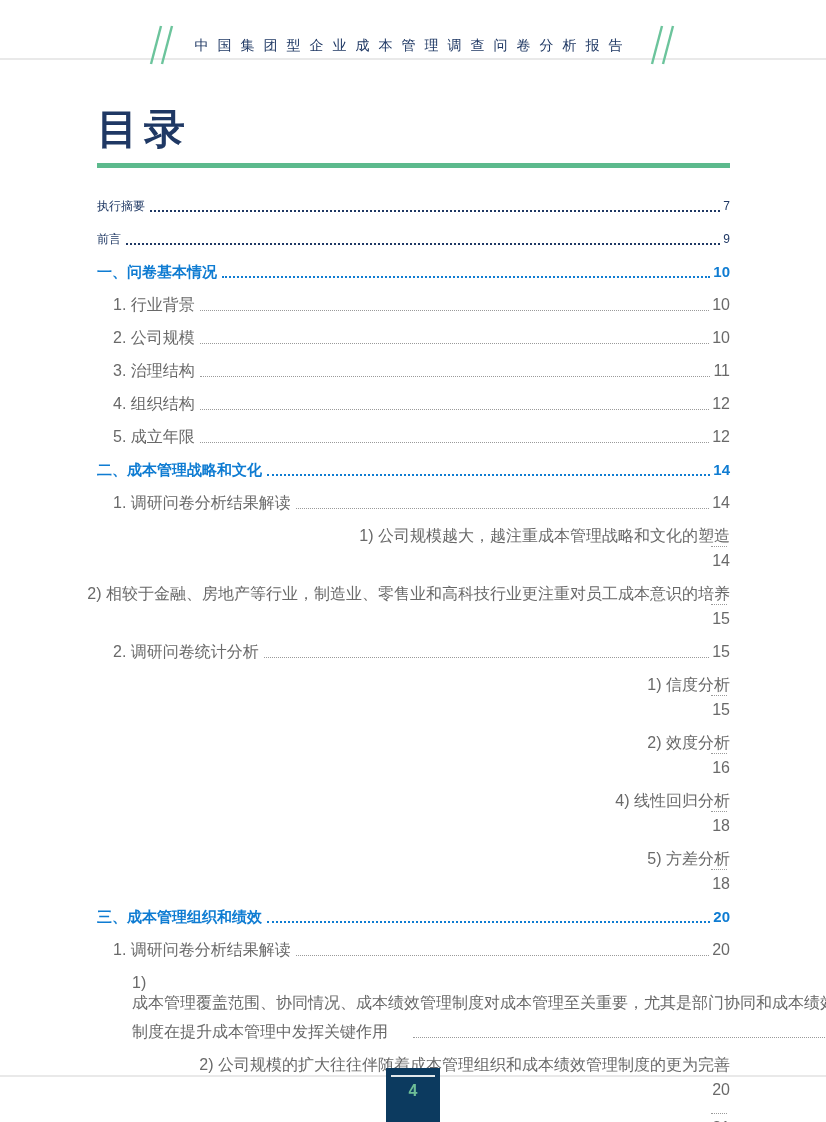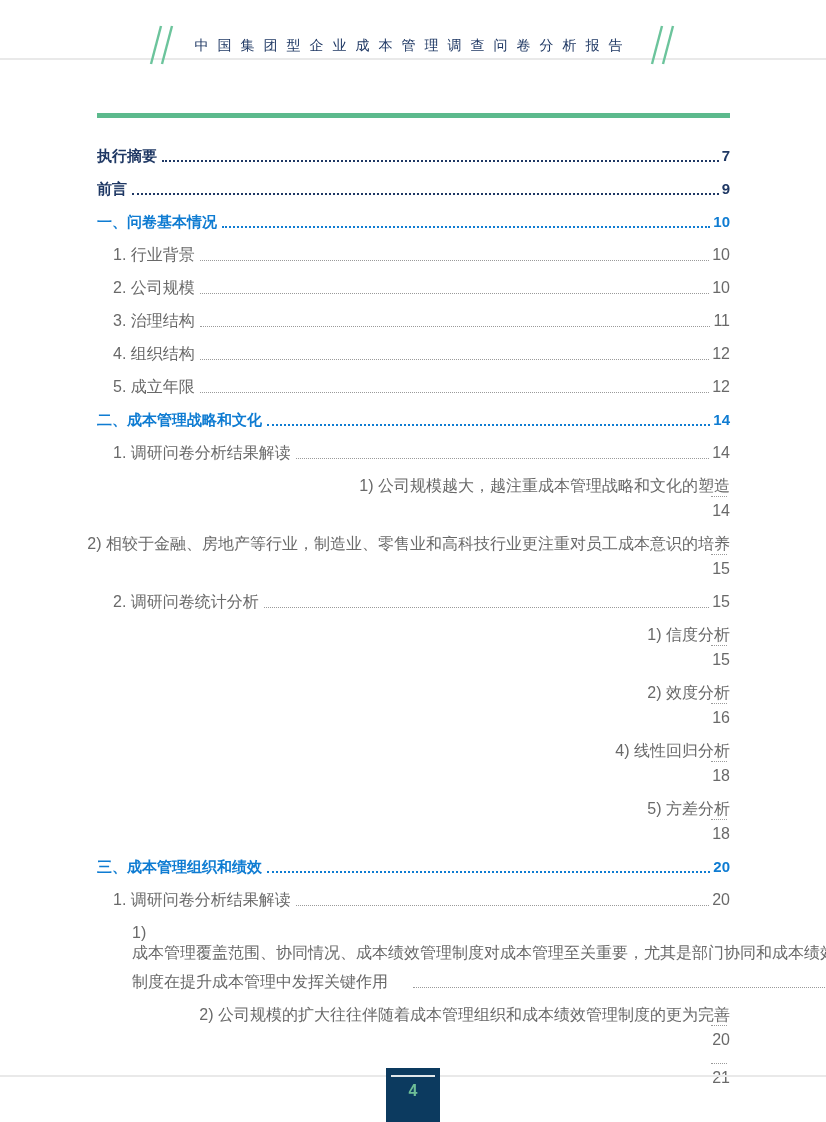--- a/index.html
+++ b/index.html
@@ -23,21 +23,21 @@
   .main{position:absolute; top:104px; left:97px; width:633px;}
   .doc-title{color:var(--navy); font-size:41px; font-weight:800; letter-spacing:6px; line-height:50px;}
   .title-rule{height:5px; background:var(--green-rule); margin-top:9px;}
 
   .toc{margin-top:28px;}
   .toc-entry{display:flex; align-items:flex-end; line-height:20px; margin-bottom:13px; cursor:pointer;}
   .toc-entry .toc-label, .toc-entry .toc-line1, .toc-entry .toc-line2{white-space:nowrap; overflow:hidden;}
   .leader{flex:1 1 auto; min-width:16px; align-self:flex-end; border-bottom:2px dotted currentColor; margin:0 3px 4px 5px;}
   .toc-page{flex:0 0 auto;}
 
-  .style-navy{color:var(--navy); font-weight:700; font-size:15px;}
+  .style-navy{color:var(--navy); font-weight:400; font-size:12px;}
   .style-blue{color:var(--blue); font-weight:700; font-size:15px;}
   .style-gray{color:var(--gray-text); font-weight:400; font-size:16px;}
   .style-gray .leader{border-bottom-width:1.5px; border-color:var(--leader-gray);}
 
   .indent-0{padding-left:0;}
   .indent-1{padding-left:16px;}
   .indent-2{padding-left:35px;flex-direction:column;}
 
   
   .toc-entry.wrap{display:flex; align-items:flex-start;}
@@ -64,20 +64,21 @@
       <line x1="23" y1="2" x2="13" y2="40"></line>
     </svg>
     <span class="header-title">中国集团型企业成本管理调查问卷分析报告</span>
     <svg class="slash-icon" width="28" height="42" viewBox="0 0 28 42">
       <line x1="12" y1="2" x2="2" y2="40"></line>
       <line x1="23" y1="2" x2="13" y2="40"></line>
     </svg>
   </div>
 
   <div class="main">
+    <h1 class="doc-title">目录</h1>
     <div class="title-rule"></div>
     <nav class="toc">
   <div class="toc-entry style-navy indent-0">
     <span class="toc-label">执行摘要</span>
     <span class="leader"></span>
     <span class="toc-page">7</span>
   </div>
 
   <div class="toc-entry style-navy indent-0">
     <span class="toc-label">前言</span>

